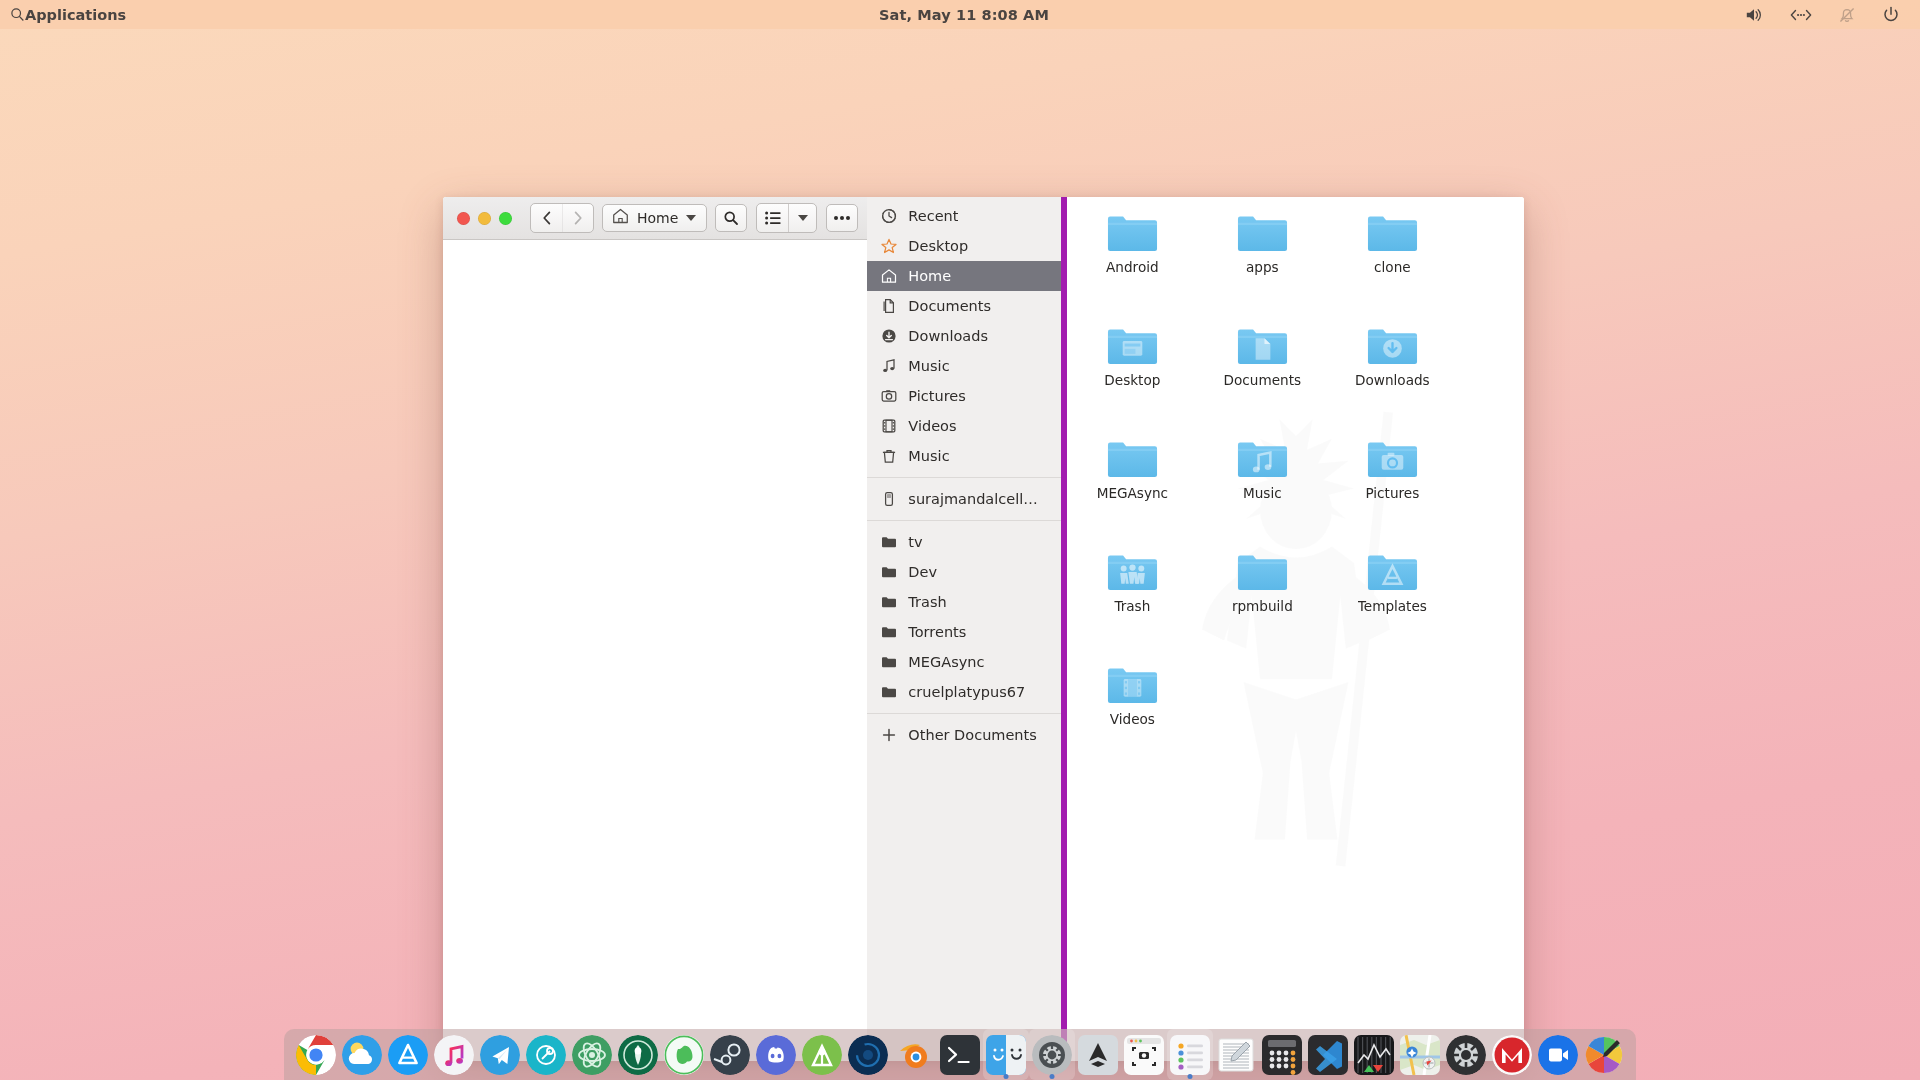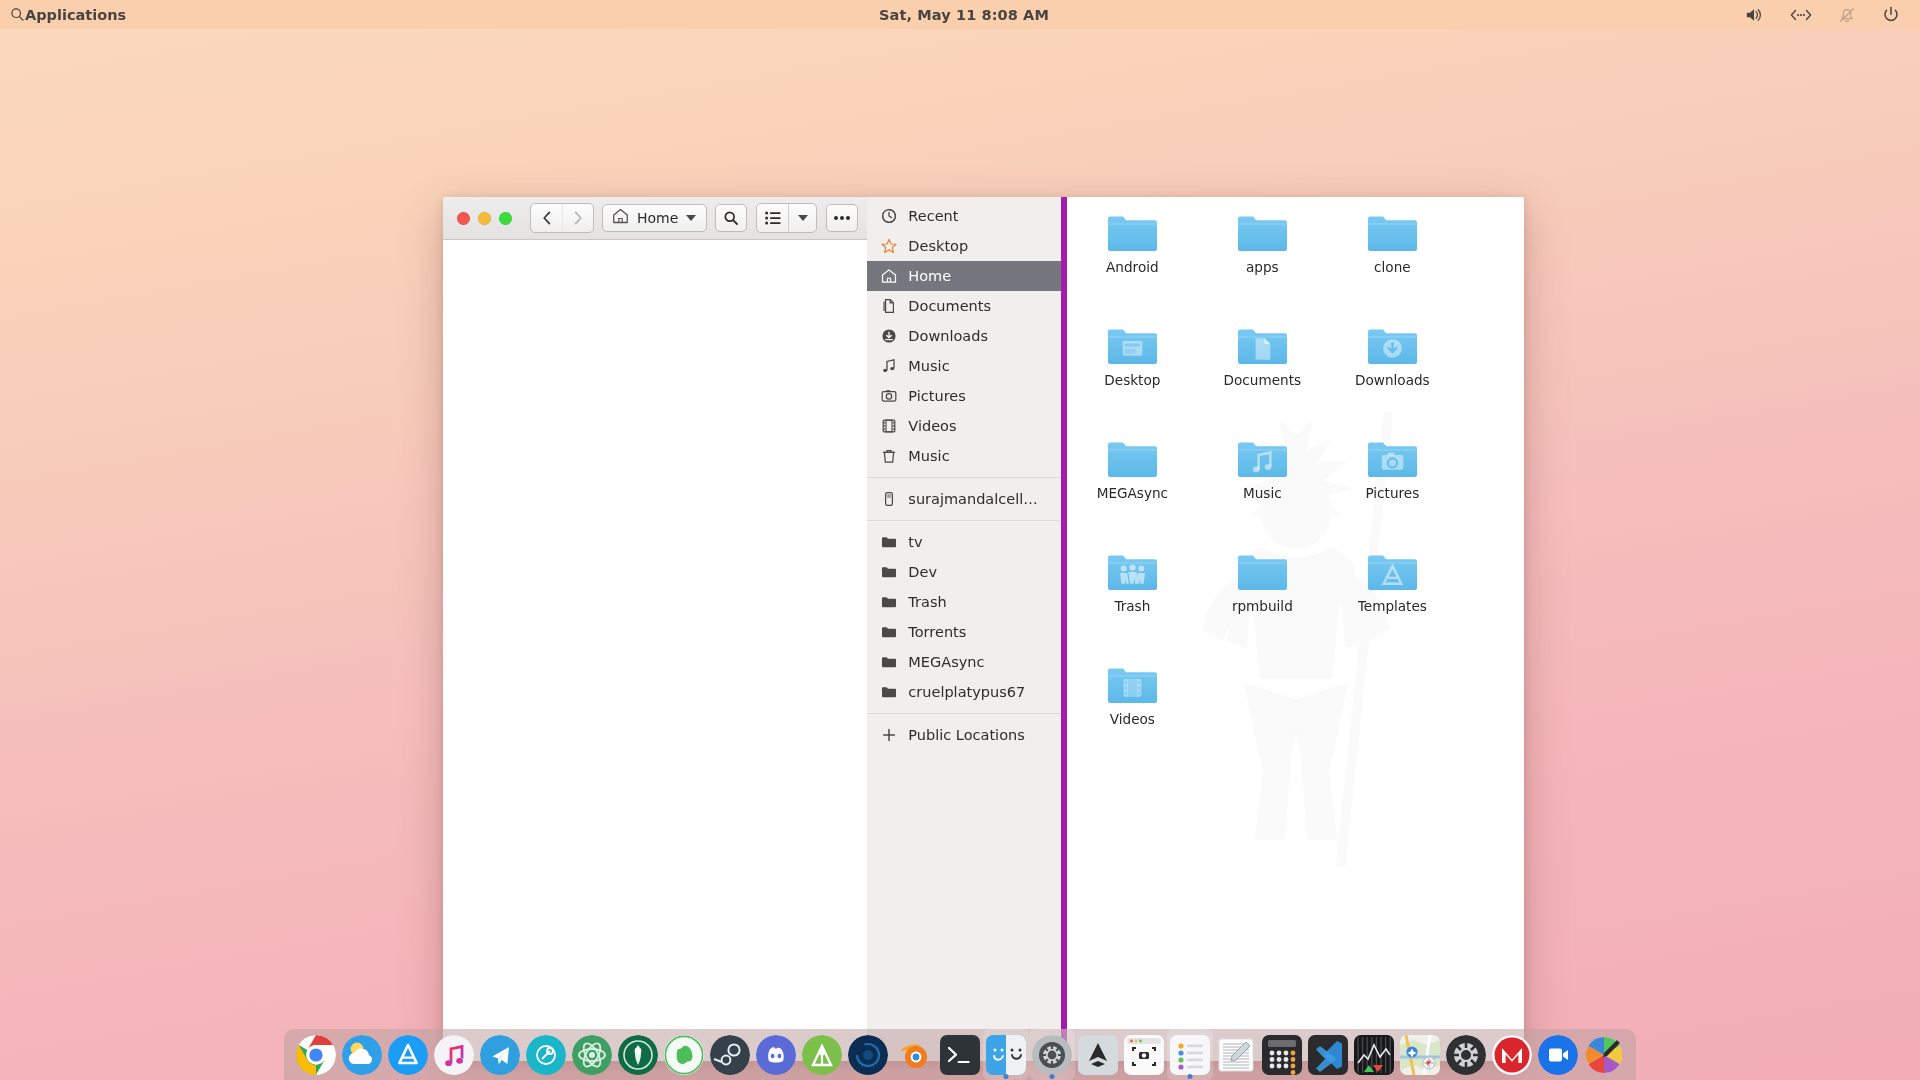--- a/index.html
+++ b/index.html
@@ -409,21 +409,21 @@
           </span>
           <span class="sb-label">cruelplatypus67</span>
         </div>
         <div class="sb-sep"></div>
         <div class="sb-item plus">
           <span class="ico">
             <svg width="16" height="16" viewBox="0 0 16 16">
               <path d="M8 2.6v10.8M2.6 8h10.8" stroke="#4b4845" stroke-width="1.5" stroke-linecap="round"></path>
             </svg>
           </span>
-          <span class="sb-label">Public Locations</span>
+          <span class="sb-label">Other Documents</span>
         </div>
       </div>
 
     <div class="content">
       <svg class="watermark" viewBox="0 0 300 340">
         <g fill="#8a8a8a">
           <path d="M150 18 L162 6 L158 28 L176 20 L166 38 L188 36 L170 50 L192 56 L168 62 L186 78 L162 70 L168 92 L150 76 L132 92 L138 70 L114 78 L132 62 L108 56 L130 50 L112 36 L134 38 L124 20 L142 28 L138 6 Z"></path>
           <ellipse cx="150" cy="72" rx="26" ry="28"></ellipse>
           <path d="M124 98 q26 16 52 0 l16 12 8 56 -14 6 -4 -38 -6 60 h-52 l-6-60 -4 38 -14-6 8-56 z"></path>
           <path d="M110 118 q-24 16 -28 40 l16 8 q6-22 22-34z"></path>

